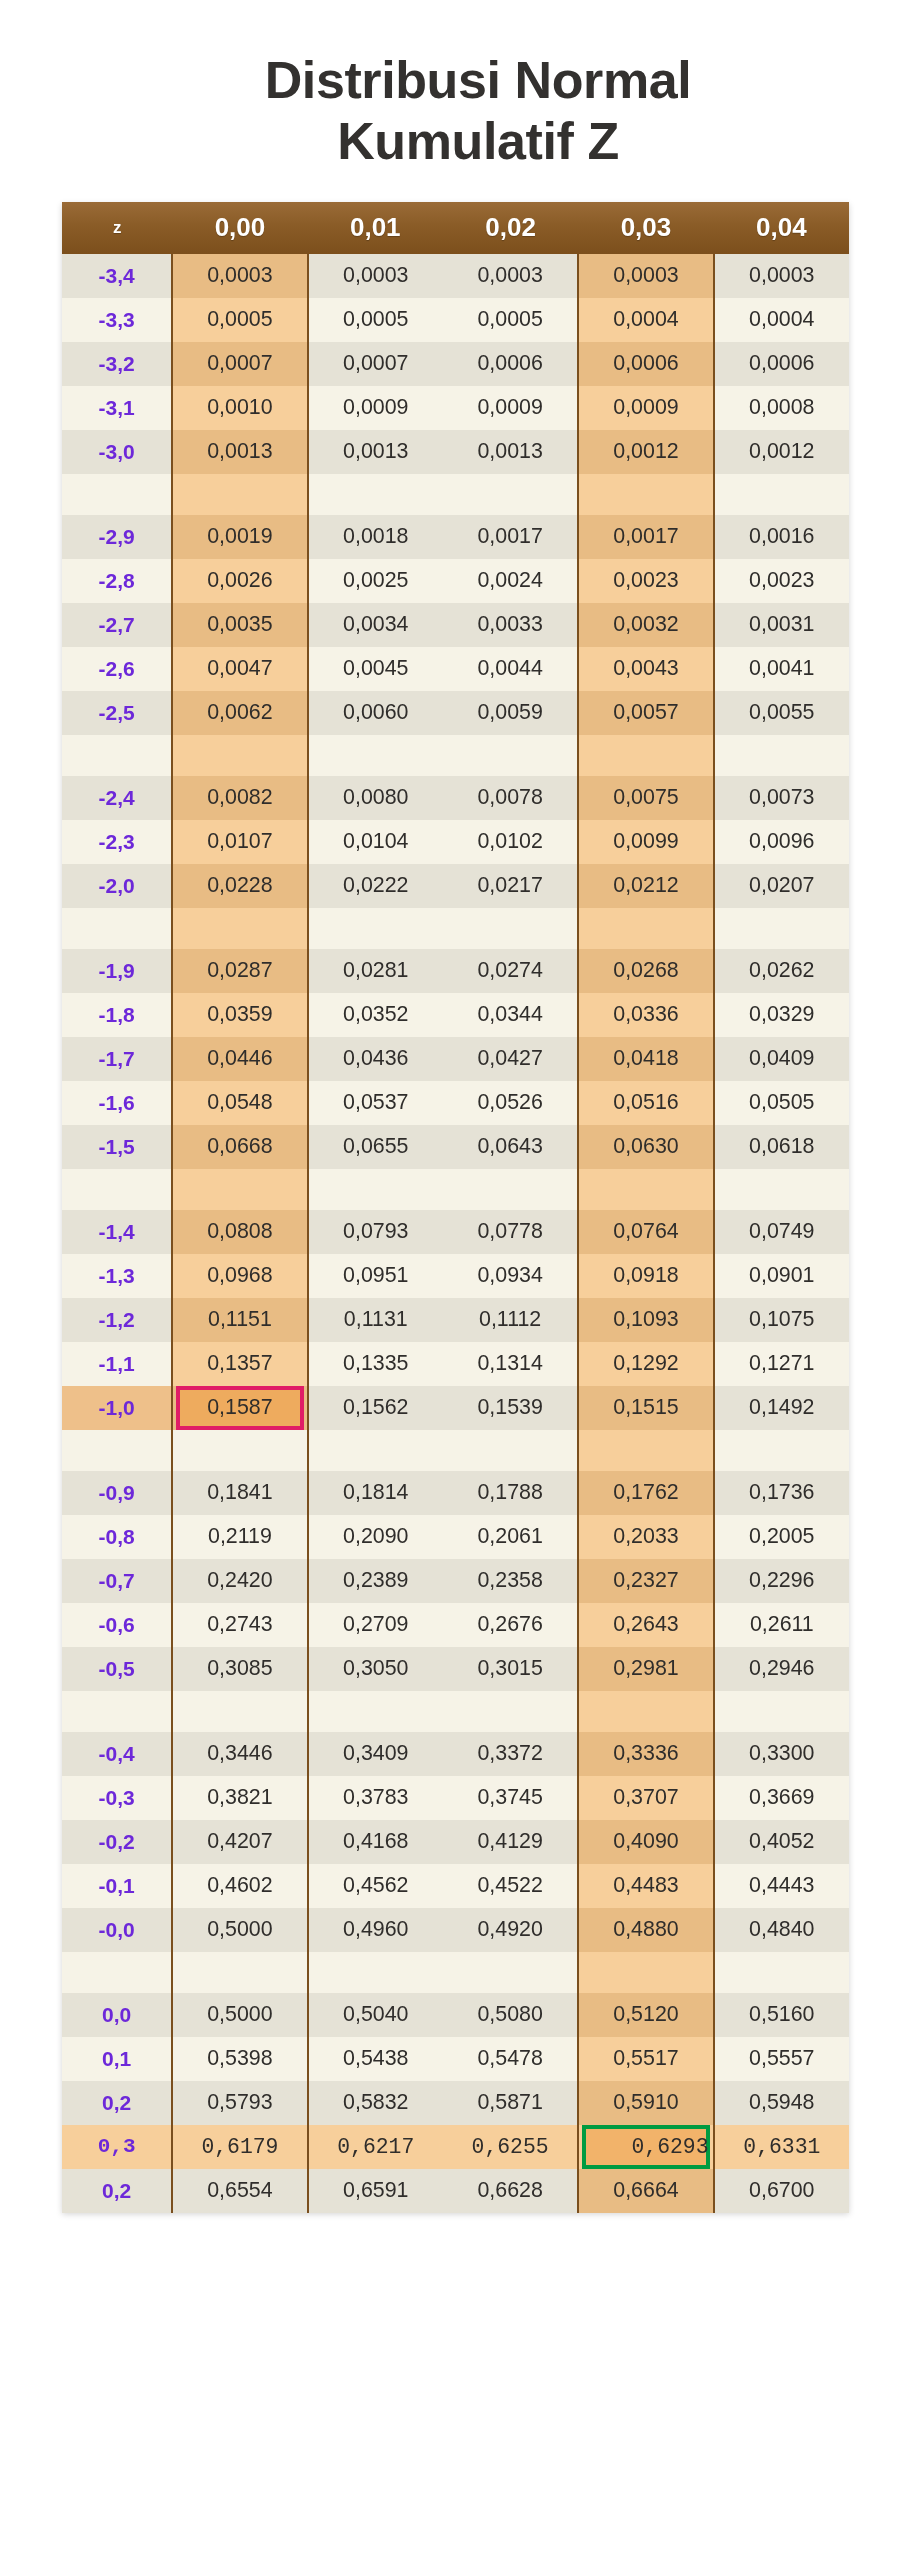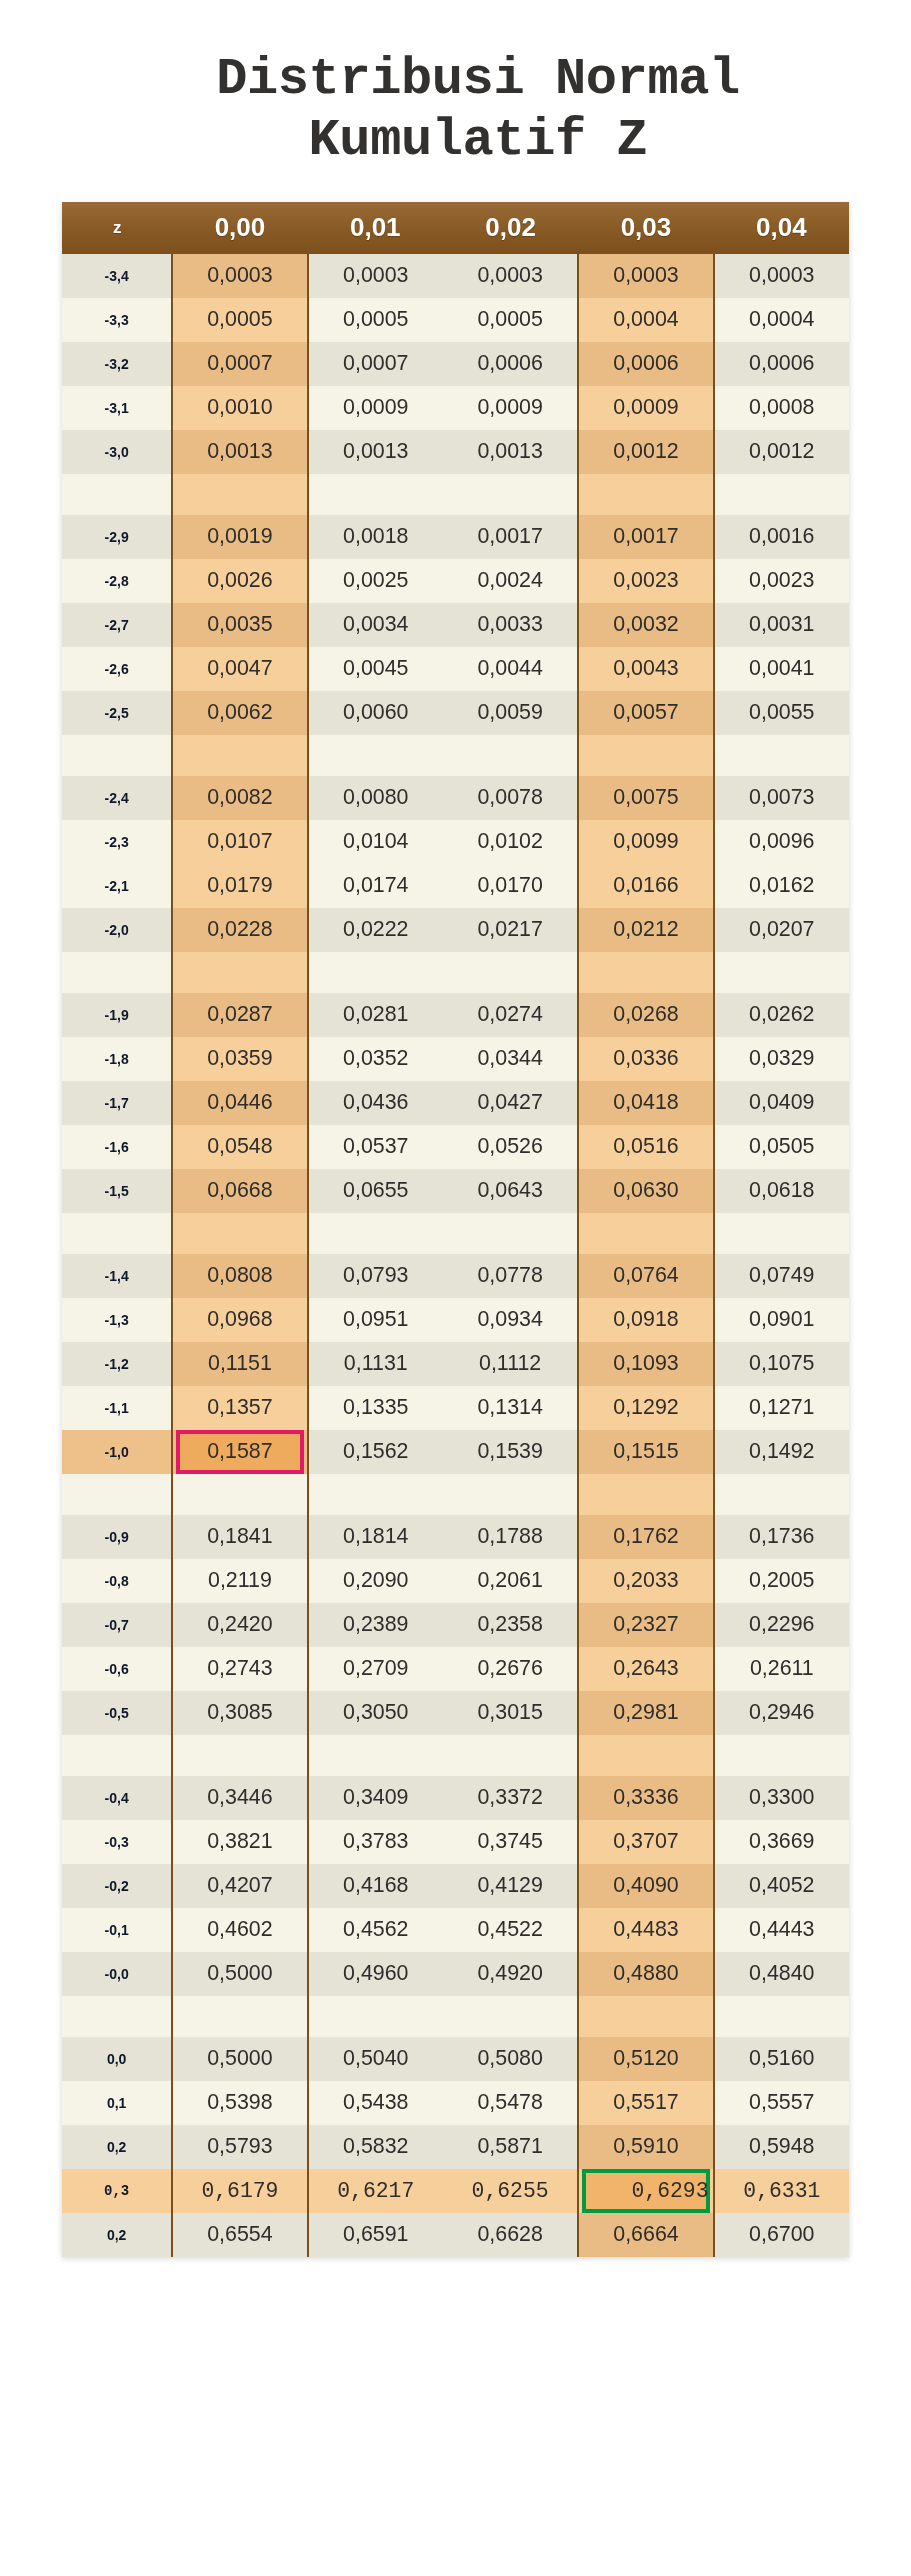--- a/index.html
+++ b/index.html
@@ -19,21 +19,21 @@
   #title-block {
     padding-top: 50px;
     text-align: center;
   }
   .title-line {
     font-size: 52px;
     font-weight: bold;
     color: #33312f;
     letter-spacing: -0.4px;
     line-height: 1.17;
-    font-family: Liberation Mono, monospace;
+    font-family: Liberation Sans, sans-serif;
     padding-left: 45px;
   }
 
   
   #table-wrap {
     width: 787px;
     margin: 0 auto;
     margin-top: 30px;
     box-shadow: 0 1.8px 6.2px rgba(0,0,0,0.17);
     background: #ece9df;
@@ -70,22 +70,22 @@
     color: #2f2d2b;
     padding: 0;
     border: none;
     position: relative;
   }
   tbody tr.row-odd  td { background: #e5e2d6; }
   tbody tr.row-even td { background: #f6f3e7; }
 
   td.zcol {
     font-weight: bold;
-    font-size: 14px;
-    color: #0f172a;
+    font-size: 21px;
+    color: #6d28d9;
   }
 
   
   td.col-hl-left  { border-left: 2.7px solid #7a4f1e; }
   td.col-hl-right { border-right: 2.7px solid #7a4f1e; }
 
   
   tr.row-odd  td.orange { background: #e8bc84 !important; }
   tr.row-even td.orange { background: #f7cf9b !important; }
 
@@ -256,28 +256,20 @@
           <td>0,0073</td>
         </tr>
         <tr class="row-even">
           <td class="zcol">-2,3</td>
           <td class="orange col-hl-left col-hl-right">0,0107</td>
           <td>0,0104</td>
           <td>0,0102</td>
           <td class="orange col-hl-left col-hl-right">0,0099</td>
           <td>0,0096</td>
         </tr>
-        <tr class="row-even">
-          <td class="zcol">-2,1</td>
-          <td class="orange col-hl-left col-hl-right">0,0179</td>
-          <td>0,0174</td>
-          <td>0,0170</td>
-          <td class="orange col-hl-left col-hl-right">0,0166</td>
-          <td>0,0162</td>
-        </tr>
         <tr class="row-odd">
           <td class="zcol">-2,0</td>
           <td class="orange col-hl-left col-hl-right">0,0228</td>
           <td>0,0222</td>
           <td>0,0217</td>
           <td class="orange col-hl-left col-hl-right">0,0212</td>
           <td>0,0207</td>
         </tr>
         <tr class="spacer row-even">
           <td></td>

